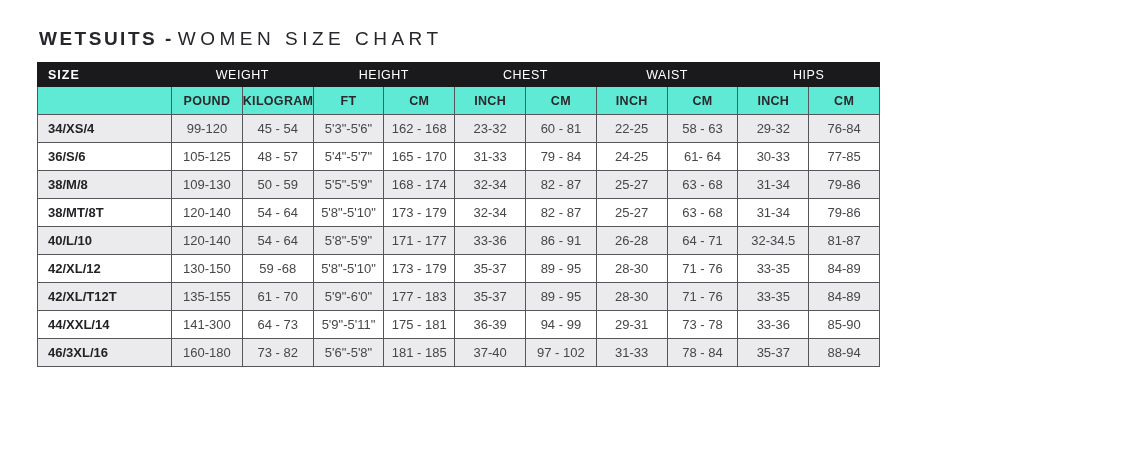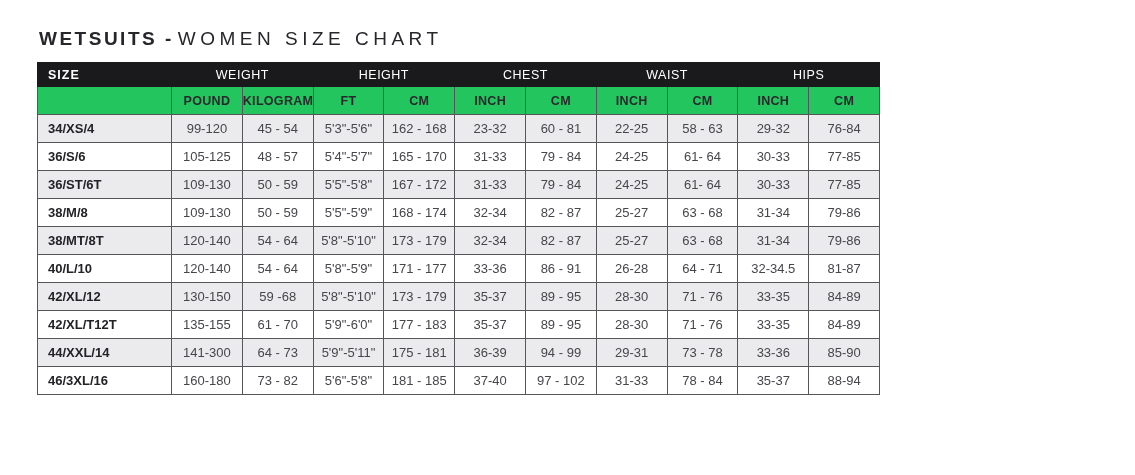--- a/index.html
+++ b/index.html
@@ -54,21 +54,21 @@
     font-weight: normal;
     letter-spacing: 0.5px;
   }
   tr.group-row th.size-head {
     text-align: left;
     padding-left: 10px;
     font-weight: bold;
     letter-spacing: 1px;
   }
   tr.unit-row th {
-    background: #22c55e;
+    background: #5eead4;
     color: #29292d;
     height: 27px;
     font-size: 12.5px;
     font-weight: bold;
     letter-spacing: 0.3px;
   }
   tbody td {
     height: 27px;
     font-size: 13px;
     color: #46464b;
@@ -152,33 +152,20 @@
           <td>5'4"-5'7"</td>
           <td>165 - 170</td>
           <td>31-33</td>
           <td>79 - 84</td>
           <td>24-25</td>
           <td>61- 64</td>
           <td>30-33</td>
           <td>77-85</td>
         </tr>
 
-        <tr>
-          <td class="size-cell">36/ST/6T</td>
-          <td>109-130</td>
-          <td>50 - 59</td>
-          <td>5'5"-5'8"</td>
-          <td>167 - 172</td>
-          <td>31-33</td>
-          <td>79 - 84</td>
-          <td>24-25</td>
-          <td>61- 64</td>
-          <td>30-33</td>
-          <td>77-85</td>
-        </tr>
 
         <tr>
           <td class="size-cell">38/M/8</td>
           <td>109-130</td>
           <td>50 - 59</td>
           <td>5'5"-5'9"</td>
           <td>168 - 174</td>
           <td>32-34</td>
           <td>82 - 87</td>
           <td>25-27</td>

